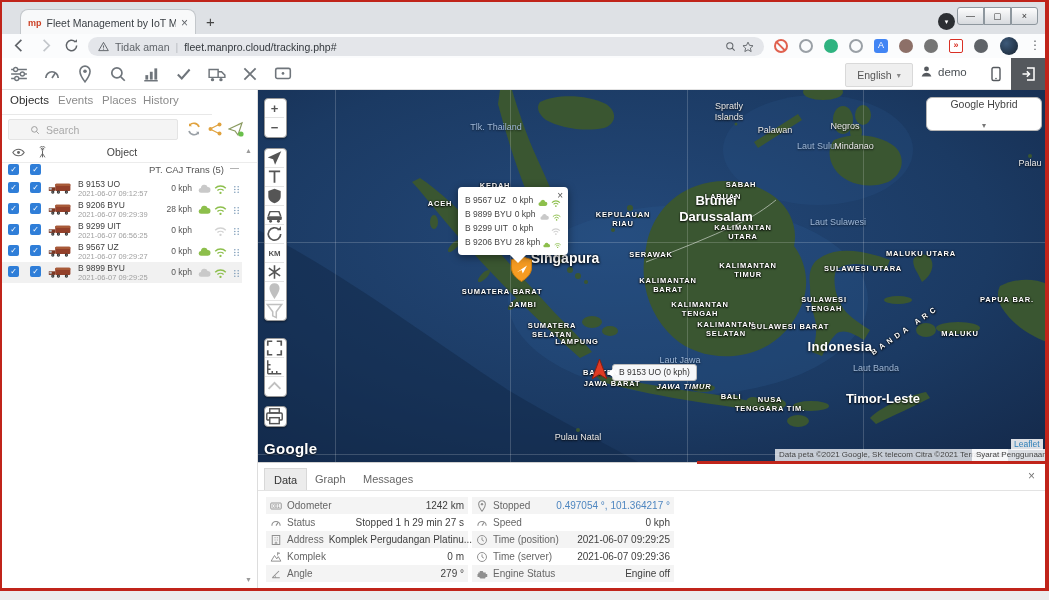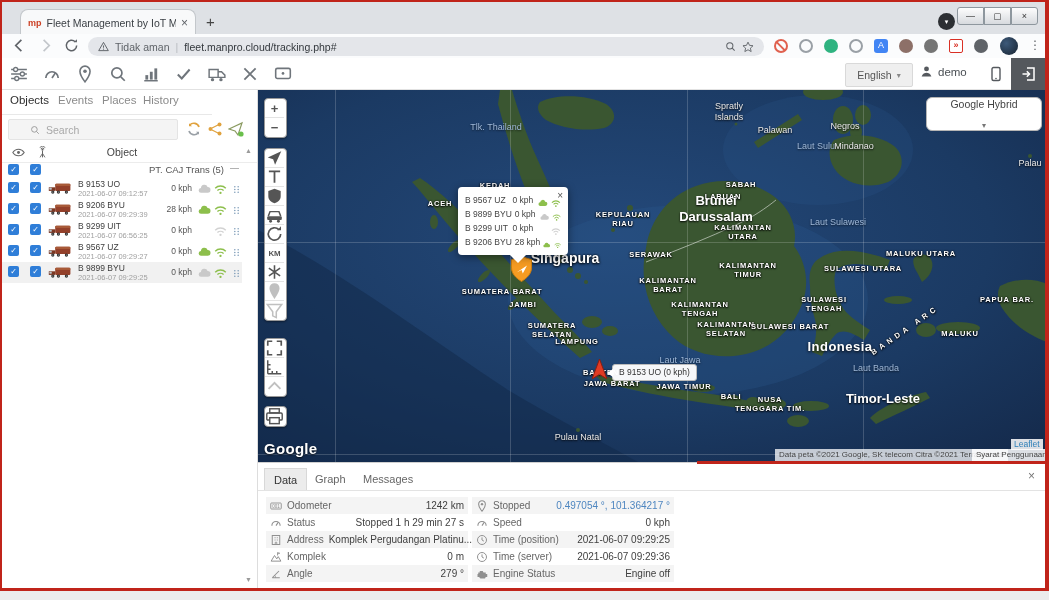--- a/index.html
+++ b/index.html
@@ -587,21 +587,21 @@
         <span class="mlabel country" style="left:582px;top:257px;transform:translate(-50%,-50%);">Indonesia</span>
         <span class="mlabel sea" style="left:422px;top:270px;transform:translate(-50%,-50%);">Laut Jawa</span>
         <span class="mlabel sea" style="left:618px;top:278px;transform:translate(-50%,-50%);">Laut Banda</span>
         <span class="mlabel city" style="left:307px;top:168px;transform:translate(-50%,-50%);">Singapura</span>
         <span class="mlabel admin" style="left:244px;top:201px;transform:translate(-50%,-50%);">SUMATERA BARAT</span>
         <span class="mlabel admin" style="left:265px;top:214px;transform:translate(-50%,-50%);">JAMBI</span>
         <span class="mlabel admin" style="left:294px;top:240px;transform:translate(-50%,-50%);">SUMATERA<br>SELATAN</span>
         <span class="mlabel admin" style="left:319px;top:251px;transform:translate(-50%,-50%);">LAMPUNG</span>
         <span class="mlabel admin" style="left:343px;top:282px;transform:translate(-50%,-50%);">BANTEN</span>
         <span class="mlabel admin" style="left:354px;top:293px;transform:translate(-50%,-50%);">JAWA BARAT</span>
-        <span class="mlabel admin" style="left:426px;top:296px;transform:translate(-50%,-50%);">JAWA TIMUR</span>
+        <span class="mlabel admin" style="left:426px;top:296px;transform:translate(-50%,-50%);font-style:italic;">JAWA TIMUR</span>
         <span class="mlabel admin" style="left:473px;top:306px;transform:translate(-50%,-50%);">BALI</span>
         <span class="mlabel admin" style="left:512px;top:314px;transform:translate(-50%,-50%);">NUSA<br>TENGGARA TIM.</span>
         <span class="mlabel cntry2" style="left:625px;top:309px;transform:translate(-50%,-50%);">Timor-Leste</span>
         <span class="mlabel place" style="left:320px;top:347px;transform:translate(-50%,-50%);">Pulau Natal</span>
       </div>
     <div>
         <div class="mtg" style="top:8px">
           <div class="mtb">+</div>
           <div class="mtb">−</div>
         </div>

